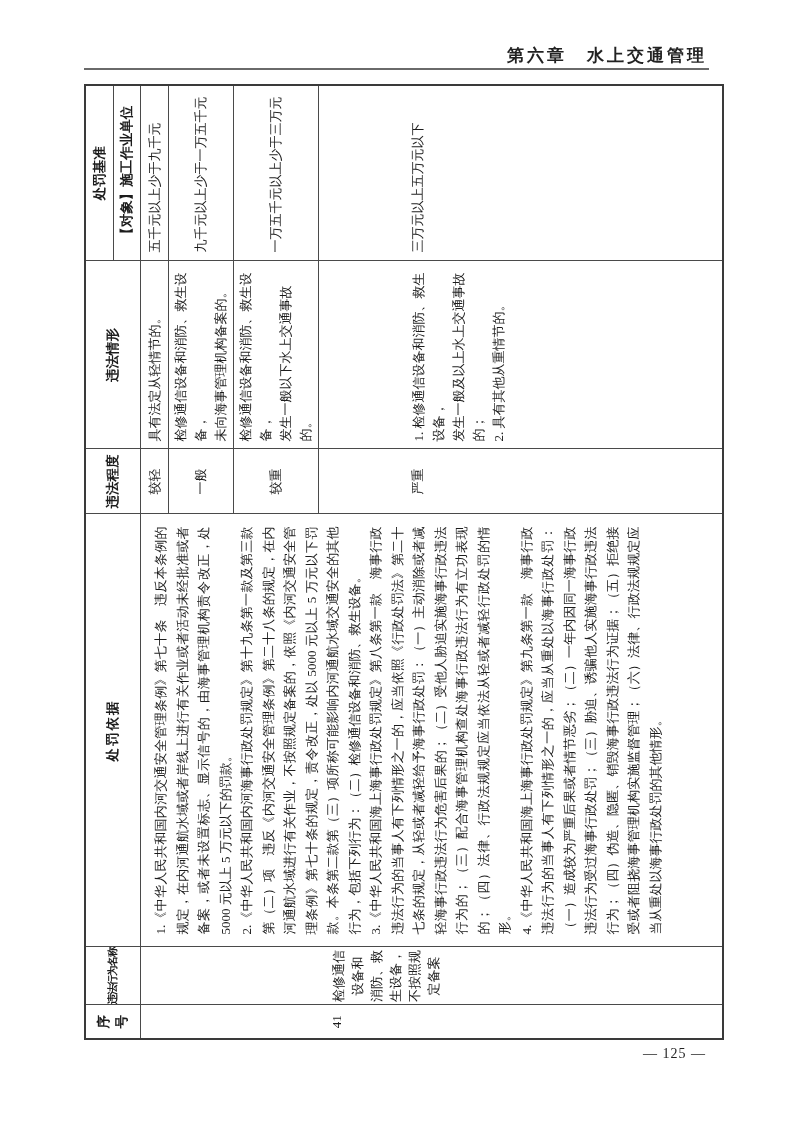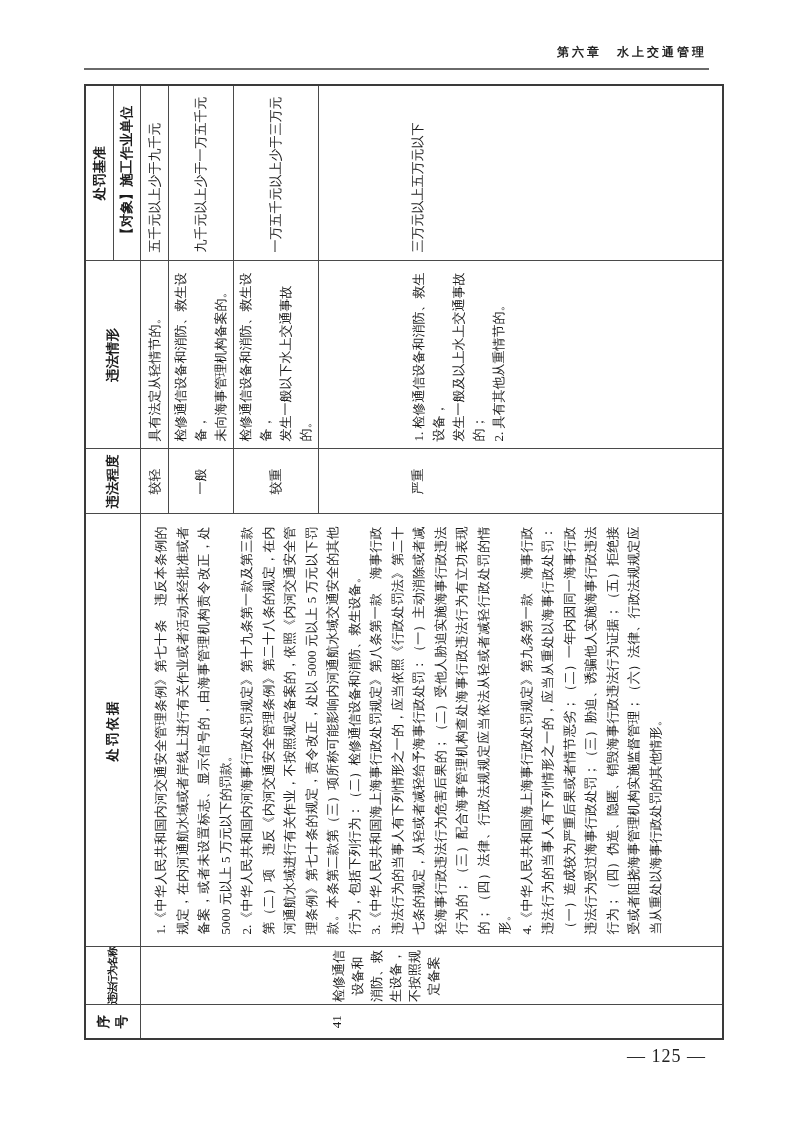--- a/index.html
+++ b/index.html
@@ -1,23 +1,23 @@
 <!DOCTYPE html>
 <html><head>
 <meta charset="utf-8">
 <style>
   html,body{margin:0;padding:0;background:#ffffff;}
   body{width:793px;height:1122px;position:relative;overflow:hidden;
        font-family:"Liberation Serif","DejaVu Serif",serif;color:#1c1c1c;}
   .page{position:absolute;left:0;top:0;width:793px;height:1122px;background:#fff;}
 
-  .chapter-header{position:absolute;top:44px;right:86px;font-size:12px;font-weight:bold;
+  .chapter-header{position:absolute;top:44px;right:86px;font-size:17px;font-weight:bold;
        letter-spacing:3px;color:#222;}
   .header-rule{position:absolute;left:84px;top:68px;width:625px;height:2px;background:#6a6a6a;}
-  .page-number{position:absolute;top:1046px;right:87px;font-size:18px;letter-spacing:1px;color:#222;}
+  .page-number{position:absolute;top:1046px;right:87px;font-size:14px;letter-spacing:1px;color:#222;}
 
   
   .table-viewport{position:absolute;left:84px;top:86px;width:625px;height:954px;}
   .landscape{width:954px;height:624px;transform-origin:0 0;
        transform:rotate(-90deg) translateX(-954px);}
 
   table.rule-table{border-collapse:collapse;table-layout:fixed;width:954px;height:624px;
        border:2px solid #3a3a3a;}
   .rule-table th,.rule-table td{border:1px solid #4a4a4a;padding:2px 4px;
        font-size:13px;color:#1c1c1c;overflow:hidden;}

